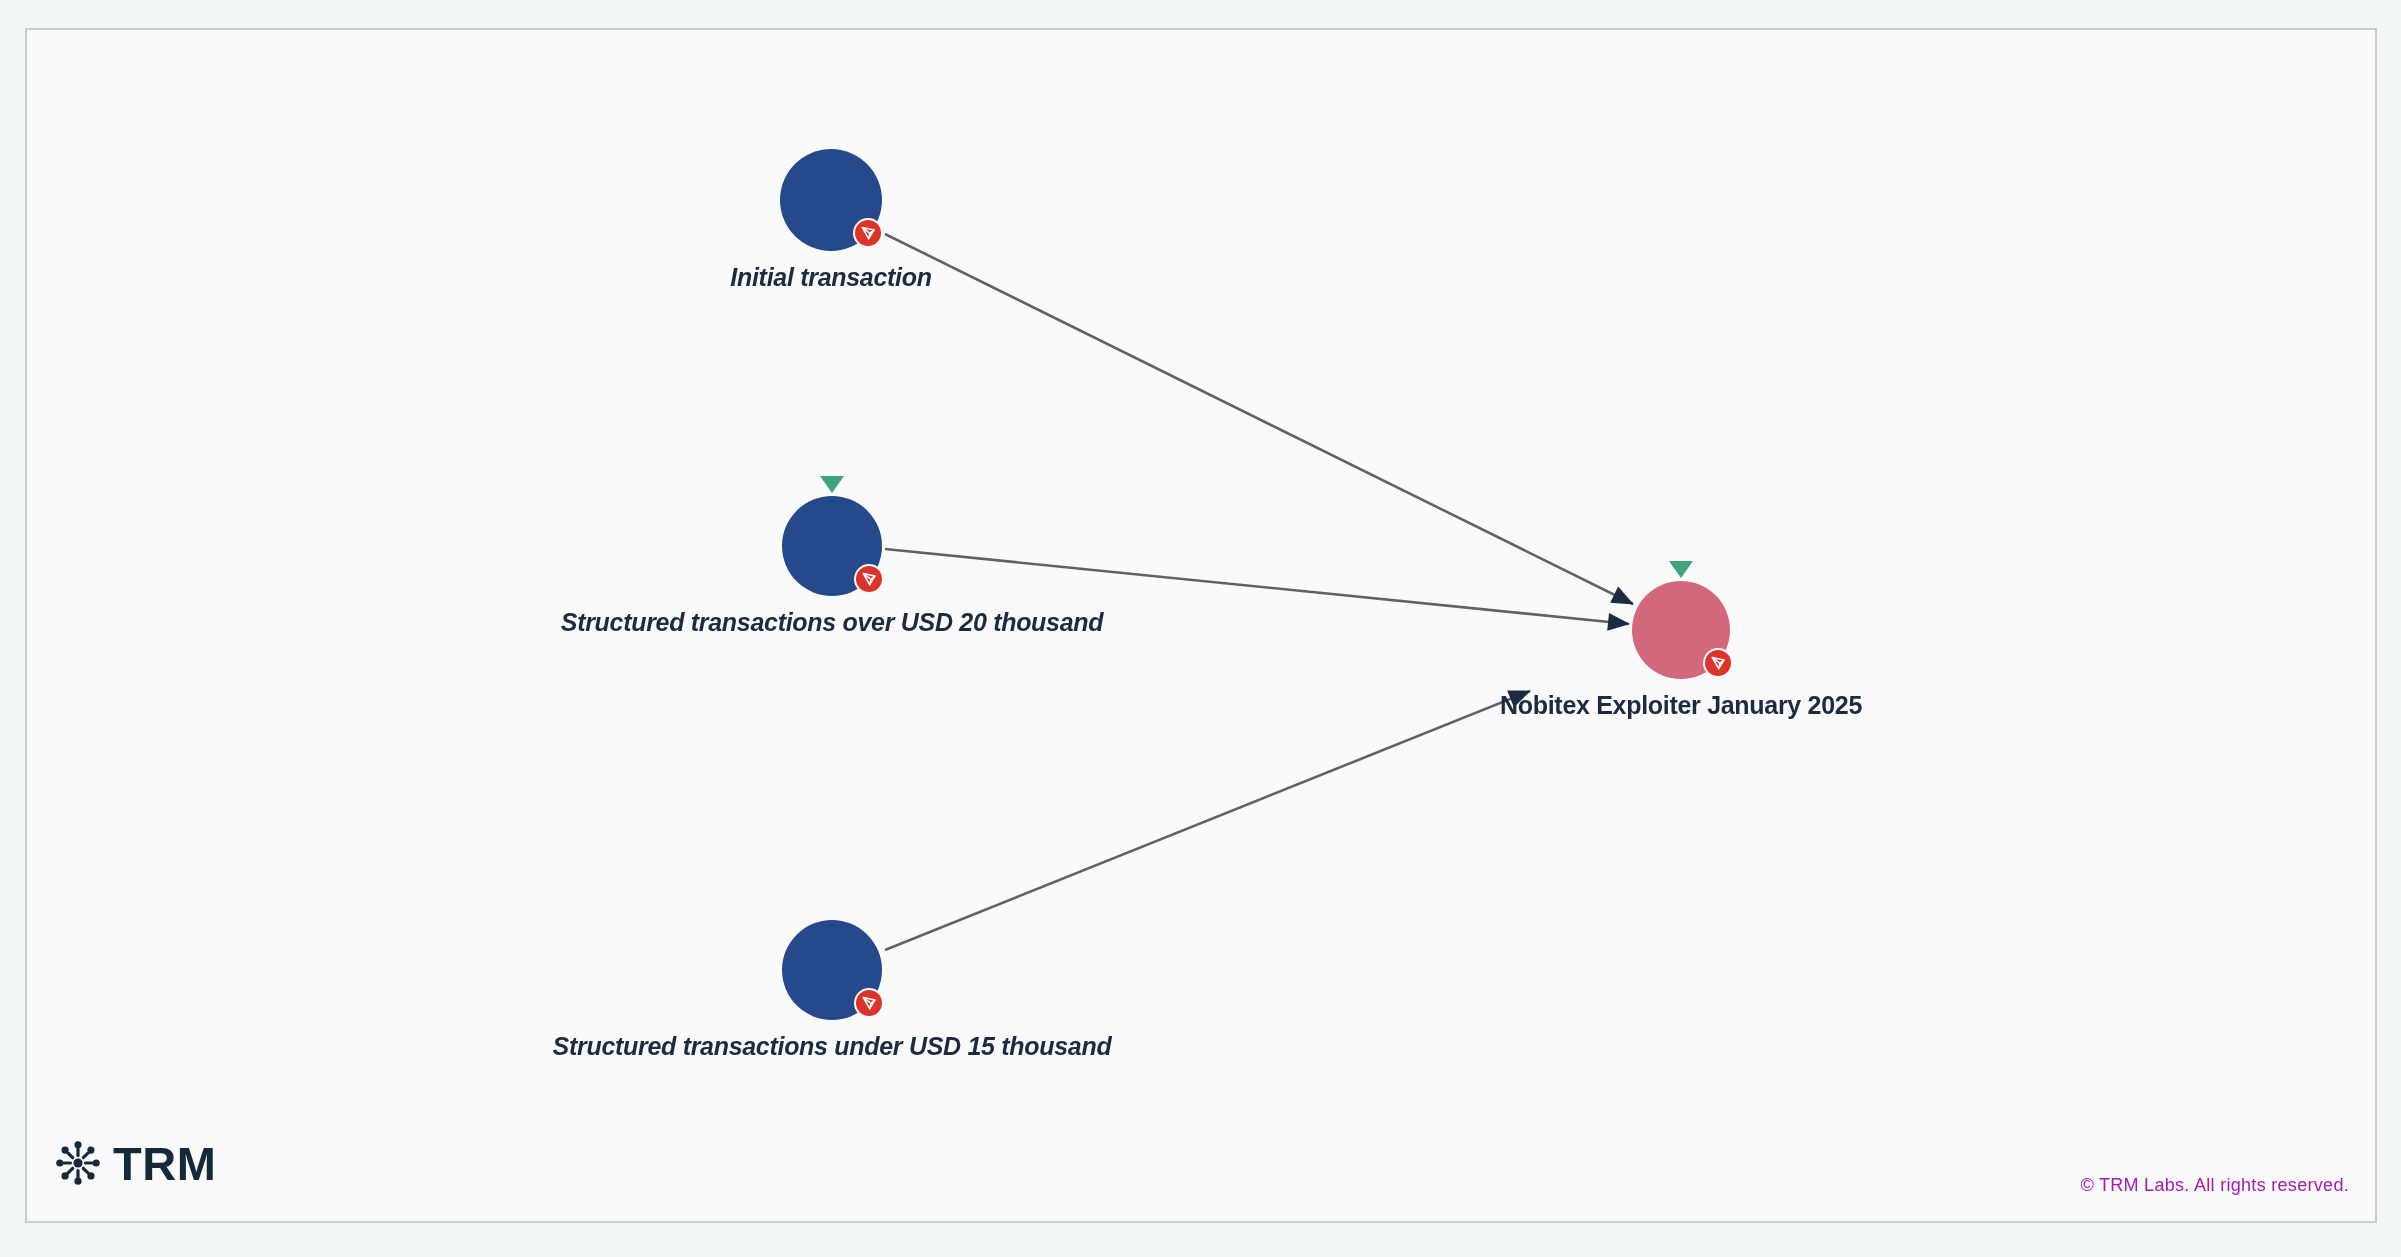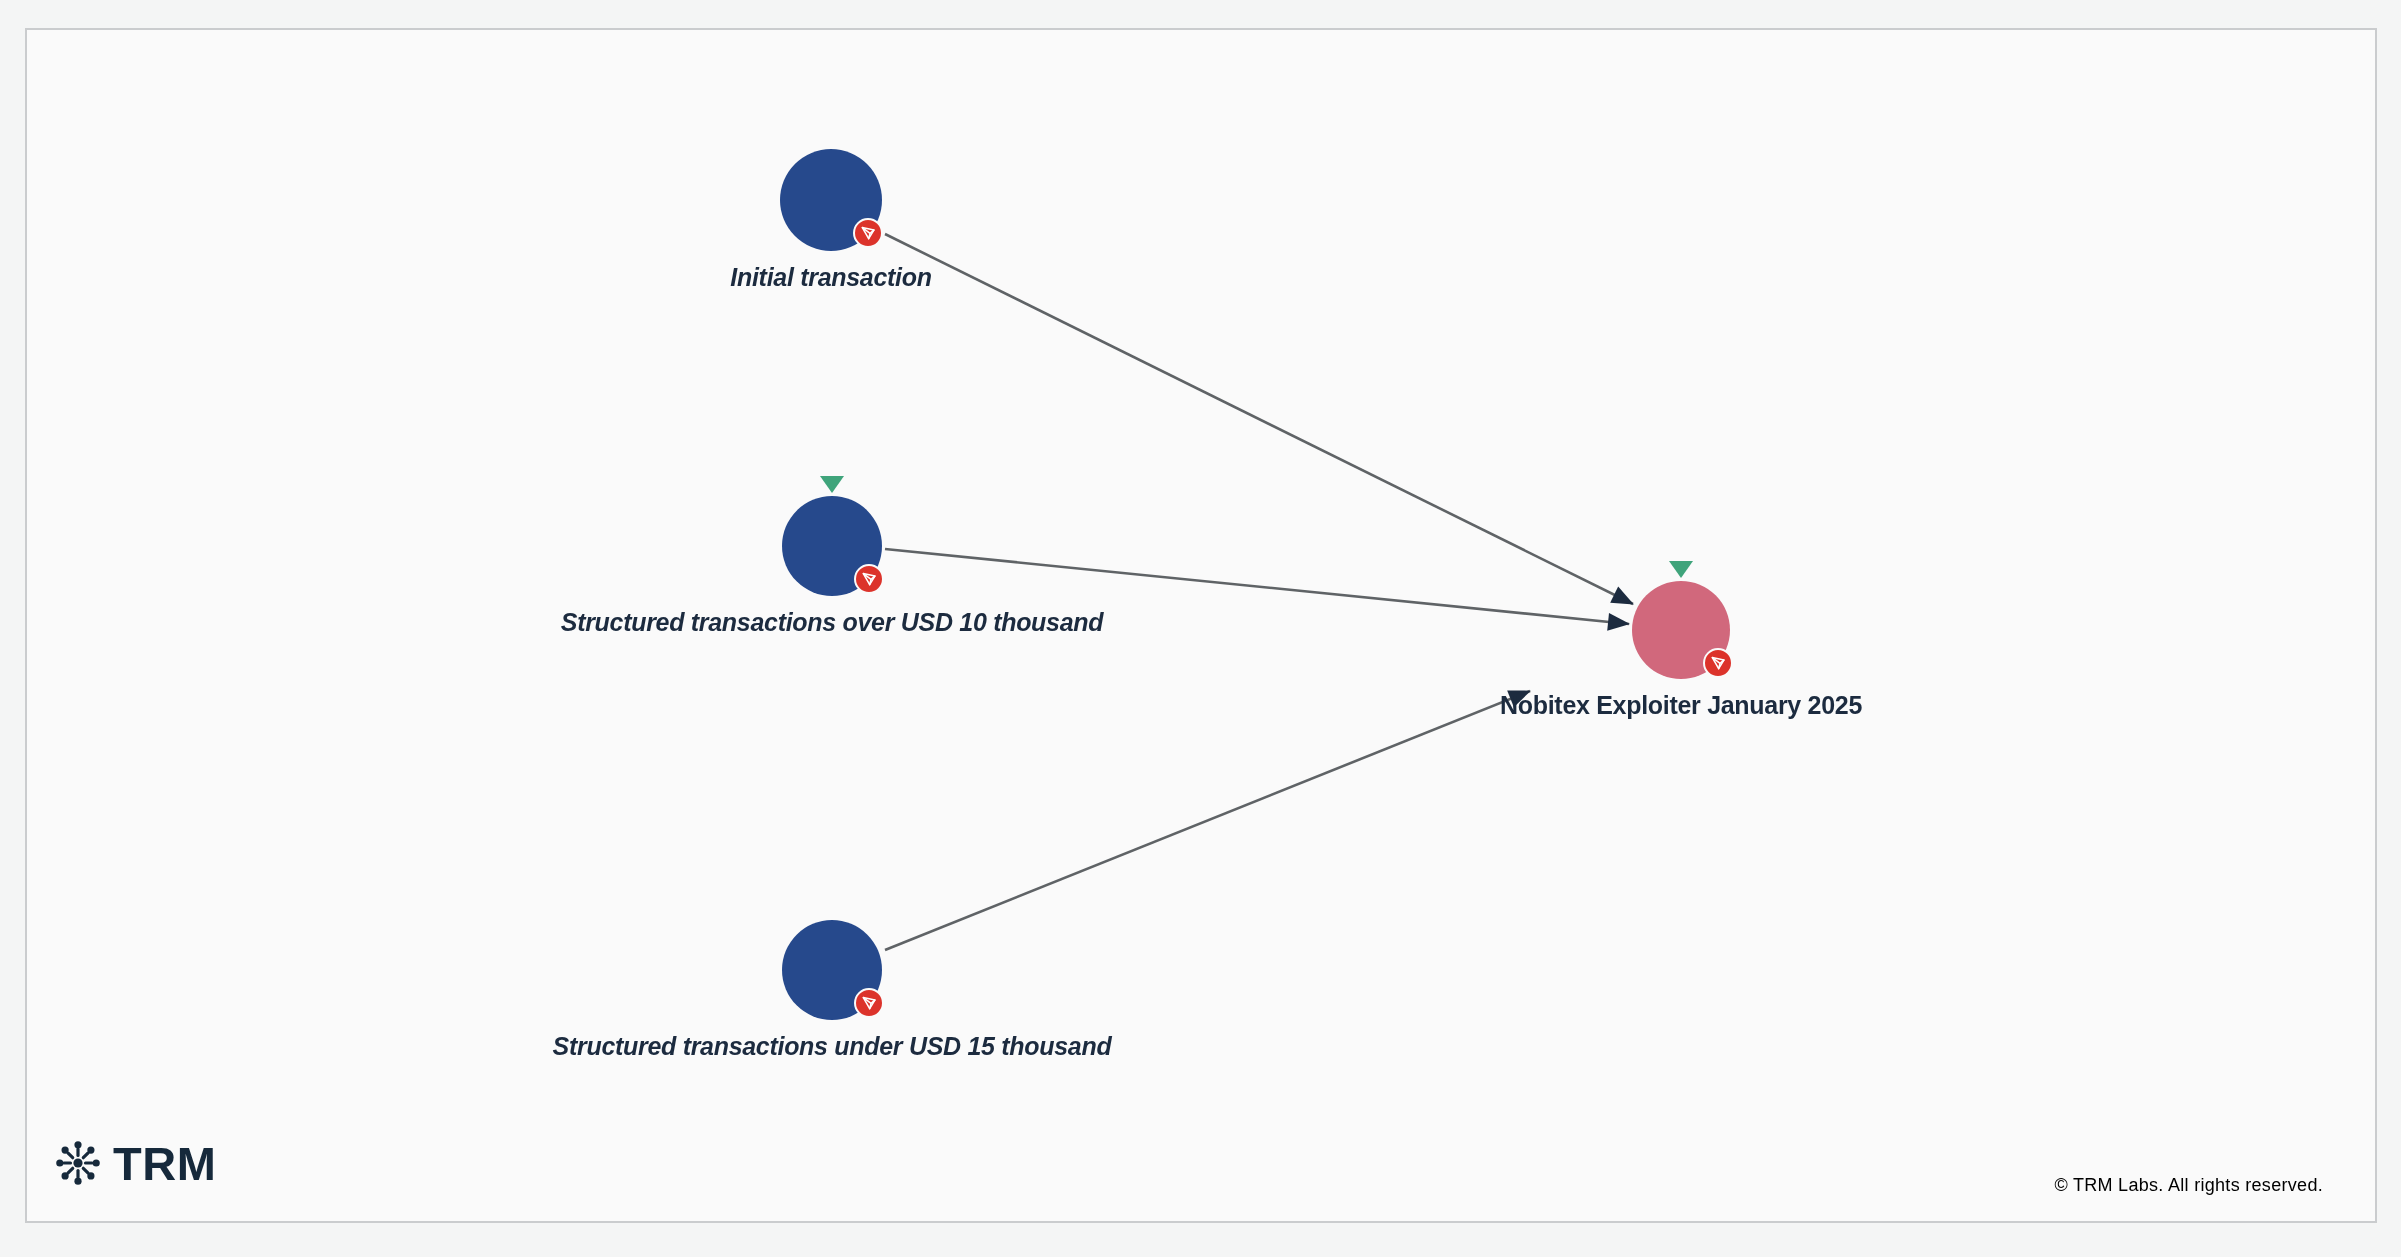--- a/index.html
+++ b/index.html
@@ -85,24 +85,24 @@
   }
   #brand-wordmark {
     font-size: 47px;
     font-weight: bold;
     letter-spacing: 0.5px;
     color: #16293b;
     line-height: 50px;
   }
   #footer-copyright {
     position: absolute;
-    right: 78px;
+    right: 52px;
     top: 1175px;
     font-size: 18px;
-    color: #000000;
+    color: #a21caf;
     letter-spacing: 0.3px;
   }
 </style>
 </head>
 <body>
 
 <div id="stage">
 
   <div id="frame"></div>
 
@@ -133,21 +133,21 @@
       <div class="node-circle" style="left: 782px; top: 496px; width: 100px; height: 100px; background: rgb(38, 73, 140);"></div>
       <div class="flag-triangle" style="left: 820px; top: 476px; border-top: 17px solid rgb(63, 164, 123);"></div>
       <div class="badge" style="left: 854px; top: 564px; background: rgb(220, 51, 43);">
         <svg viewBox="0 0 16 16" xmlns="http://www.w3.org/2000/svg">
           <g fill="none" stroke="#ffffff" stroke-width="1.4" stroke-linejoin="round" stroke-linecap="round">
             <path d="M3 3.2 L13.2 5.4 L8.6 13 Z"></path>
             <path d="M3 3.2 L9.8 8.3 M13.2 5.4 L9.8 8.3 L8.6 13"></path>
           </g>
         </svg>
       </div>
-      <div class="node-label italic" style="left: 832px; top: 608px;">Structured transactions over USD 10 thousand</div>
+      <div class="node-label italic" style="left: 832px; top: 608px;">Structured transactions over USD 20 thousand</div>
       <div class="node-circle" style="left: 782px; top: 920px; width: 100px; height: 100px; background: rgb(38, 73, 140);"></div>
       <div class="badge" style="left: 854px; top: 988px; background: rgb(220, 51, 43);">
         <svg viewBox="0 0 16 16" xmlns="http://www.w3.org/2000/svg">
           <g fill="none" stroke="#ffffff" stroke-width="1.4" stroke-linejoin="round" stroke-linecap="round">
             <path d="M3 3.2 L13.2 5.4 L8.6 13 Z"></path>
             <path d="M3 3.2 L9.8 8.3 M13.2 5.4 L9.8 8.3 L8.6 13"></path>
           </g>
         </svg>
       </div>
       <div class="node-label italic" style="left: 832px; top: 1032px;">Structured transactions under USD 15 thousand</div>

